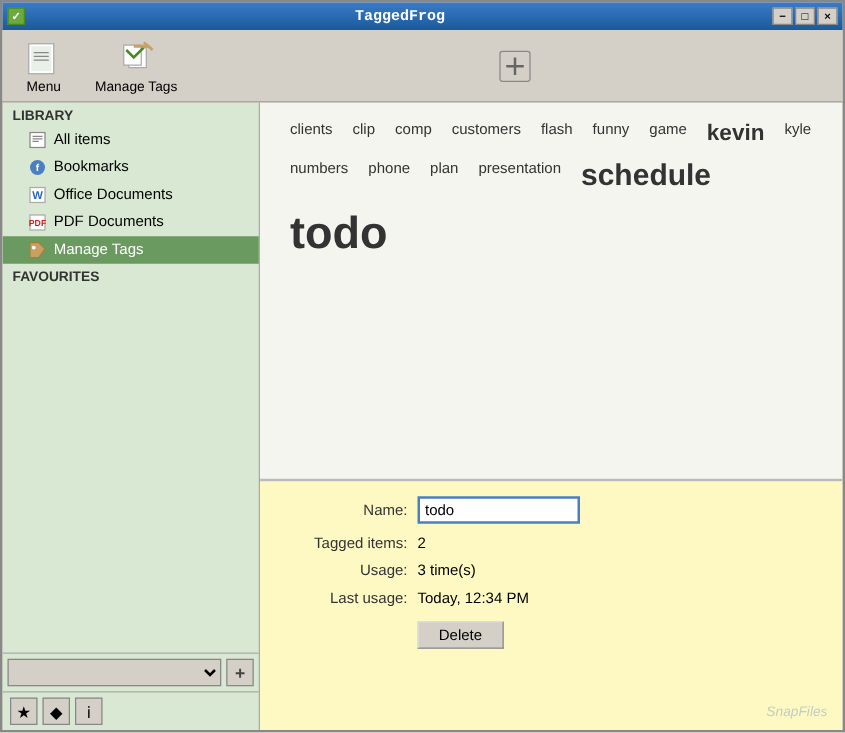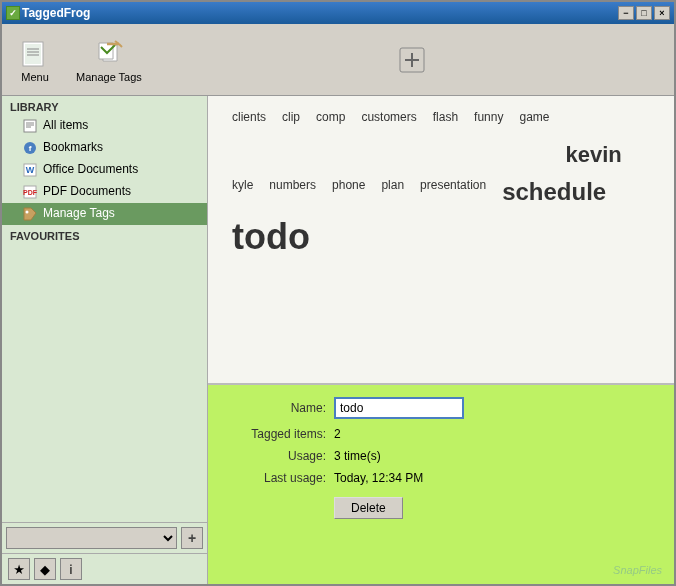--- a/index.html
+++ b/index.html
@@ -29,21 +29,22 @@
       padding: 3px 0;
       font-size: 12px;
       font-weight: bold;
       display: flex;
       align-items: center;
       justify-content: space-between;
       height: 22px;
     }
     .title-text {
       flex: 1;
-      text-align: left;
+      text-align: center;
+      font-family: Liberation Mono, monospace;
     }
     .window-controls {
       display: flex;
       gap: 2px;
       padding-right: 4px;
     }
     .win-btn {
       width: 16px;
       height: 14px;
       background: #d4d0c8;
@@ -56,21 +57,21 @@
       color: #000;
     }
 
     
     .toolbar {
       background: #d4d0c8;
       border-bottom: 1px solid #999;
       display: flex;
       align-items: center;
       padding: 4px 8px;
-      height: 72px;
+      height: 58px;
       gap: 16px;
     }
     .toolbar-item {
       display: flex;
       flex-direction: column;
       align-items: center;
       cursor: pointer;
       min-width: 50px;
     }
     .toolbar-icon {
@@ -208,27 +209,27 @@
       overflow-y: auto;
       border-bottom: 1px solid #bbb;
     }
     .tag-item {
       cursor: pointer;
       color: #333;
       padding: 2px 8px;
       white-space: nowrap;
     }
     .tag-size-1 { font-size: 12px; }
-    .tag-size-3 { font-size: 22px; font-weight: bold; margin-top: 32px; }
+    .tag-size-3 { font-size: 18px; font-weight: bold; }
     .tag-size-4 { font-size: 24px; font-weight: bold; }
     .tag-size-5 { font-size: 36px; font-weight: bold; }
 
     
     .detail-panel {
-      background: #bef264;
+      background: #fef9c3;
       border-top: 1px solid #bbb;
       padding: 12px 16px;
       min-height: 200px;
     }
     .detail-row {
       display: flex;
       align-items: center;
       margin-bottom: 8px;
     }
     .detail-label {

